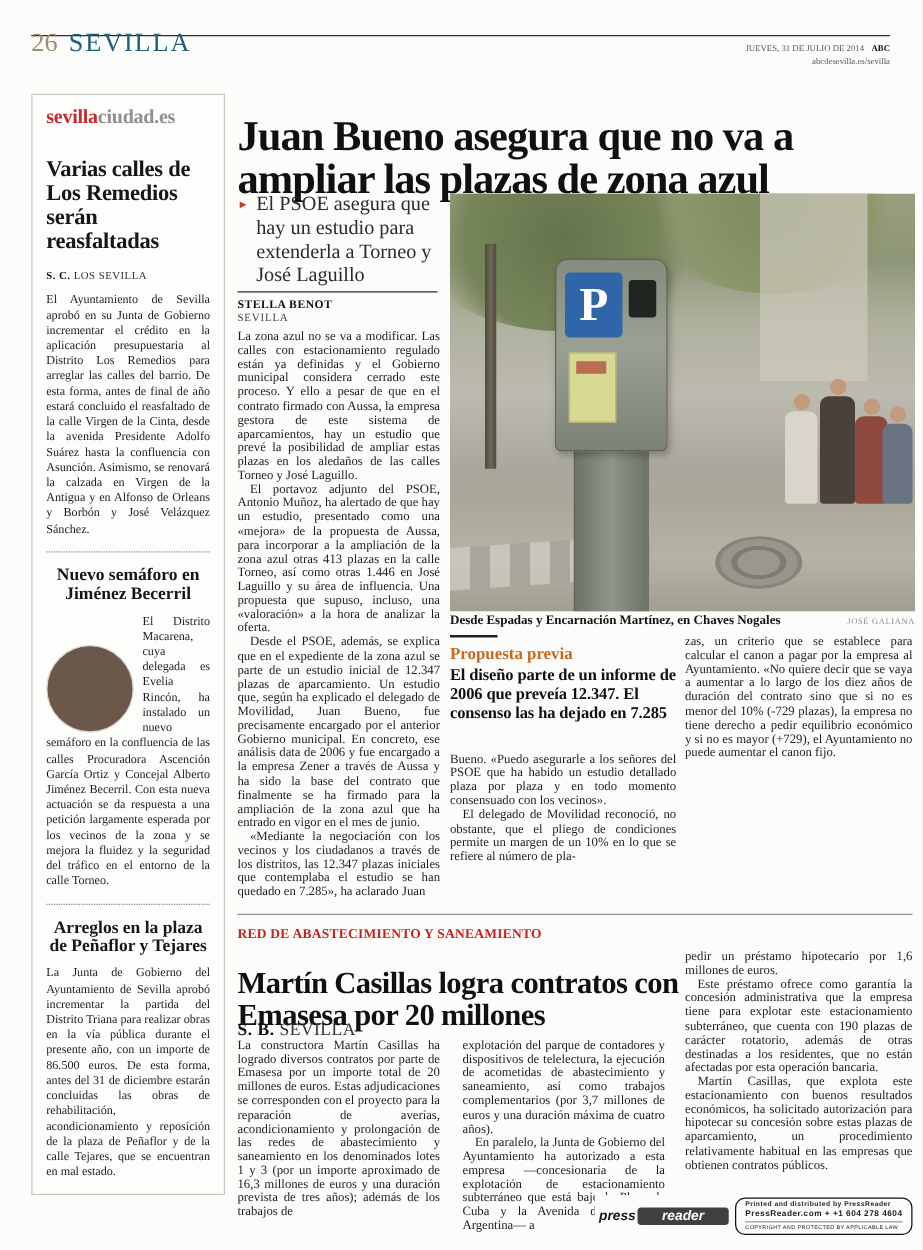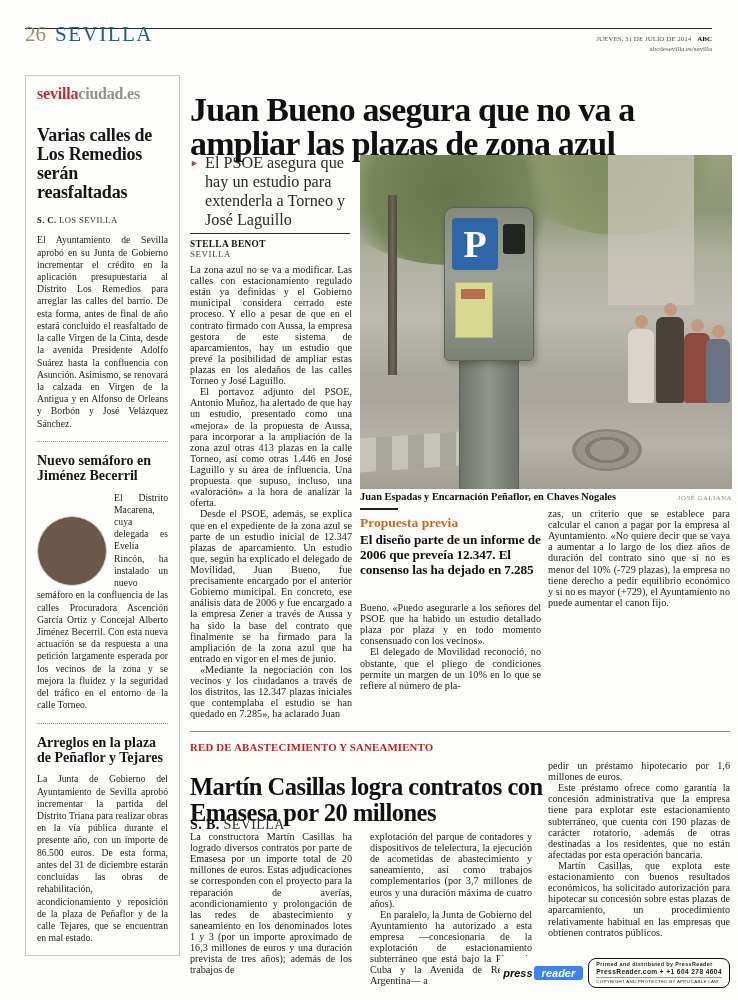--- a/index.html
+++ b/index.html
@@ -12,21 +12,21 @@
   .section{font-size:21px;color:#20607f;letter-spacing:1.5px;font-weight:500;}
   .mast-right{position:absolute;right:26px;top:34px;text-align:right;font-size:7px;color:#555;line-height:1.45;}
   .mast-right .abc{font-weight:bold;color:#111;margin-left:6px;}
   
   .sidebar{position:absolute;left:25px;top:75px;width:155px;height:881px;border:1px solid #c8c8c2;
            background:#fdfdfb;box-sizing:border-box;padding:9px 11px;overflow:hidden;}
   .sc-brand{font-size:16px;font-weight:bold;letter-spacing:-0.2px;padding-bottom:3px;margin-bottom:20px;}
   .sc-red{color:#c42b2f;}
   .sc-gray{color:#8f8f8f;}
   .sb-h1{font-size:18px;line-height:1.06;font-weight:bold;letter-spacing:-0.2px;margin:0 0 13px;color:#161616;}
-  .sb-h2{font-size:14px;line-height:1.1;font-weight:bold;margin:0 0 8px;color:#161616;}
+  .sb-h2{font-size:14px;line-height:1.1;font-weight:bold;margin:0 0 8px;color:#161616;text-align:center;}
   .sb-byline{font-size:8.6px;letter-spacing:0.4px;margin-bottom:9px;color:#333;}
   .sb-byline b{color:#111;}
   .sb-body{font-size:9.7px;line-height:1.26;text-align:justify;margin:0;color:#1d1d1d;}
   .dotted{border-top:1px dotted #8c8c8c;margin:11px 0;}
   .avatar{float:left;width:68px;height:68px;border-radius:50%;margin:24px 7px 3px 0;
           background:
             radial-gradient(ellipse 20px 26px at 50% 52%, #c99e86 0 58%, rgba(0,0,0,0) 60%),
             radial-gradient(circle at 50% 26%, #3a2a22 0 46%, #55creal 0, #5a4336 62%, #8b7a6a 78%, #cfc8ba 100%);
           background-color:#6b584a;border:1px solid #d8d4cb;}
   
@@ -92,21 +92,21 @@
   .headline2{position:absolute;left:190px;top:754px;width:380px;font-size:24.5px;font-weight:bold;
              line-height:1.04;letter-spacing:-0.5px;color:#101010;}
   .byline2{position:absolute;left:190px;top:817px;font-size:14px;letter-spacing:0.4px;color:#333;}
   .byline2 b{color:#111;}
   .a2col1{position:absolute;left:190px;top:831px;width:162px;height:160px;overflow:hidden;}
   .a2col2{position:absolute;left:370px;top:831px;width:162px;height:160px;overflow:hidden;}
   .a2col3{position:absolute;left:548px;top:760px;width:182px;height:196px;overflow:hidden;}
   
   .pr{position:absolute;right:5px;bottom:10px;display:flex;align-items:center;gap:5px;background:#fcfcfa;padding:2px 3px;}
   .pr-logo{font-family:"Liberation Sans",sans-serif;font-style:italic;font-weight:bold;font-size:11px;color:#111;white-space:nowrap;}
-  .pr-logo .pr-read{background:#3b82f6;color:#fff;border-radius:3px;padding:1px 8px;margin-left:1px;}
+  .pr-logo .pr-read{background:#404040;color:#fff;border-radius:3px;padding:1px 20px;margin-left:1px;}
   .pr-box{border:1px solid #111;border-radius:8px;padding:2px 7px;font-family:"Liberation Sans",sans-serif;
           text-align:left;line-height:1.35;white-space:nowrap;}
   .pr-l1{font-size:5.4px;font-weight:bold;letter-spacing:0.4px;}
   .pr-l2{font-size:6.6px;font-weight:bold;letter-spacing:0.4px;}
   .pr-l3{font-size:4.4px;letter-spacing:0.3px;border-top:1px solid #999;padding-top:1px;}
 </style>
 </head>
 <body>
 
 <div class="page">
@@ -189,21 +189,21 @@
     <div class="meter">
       <div class="meter-head">
         <div class="meter-sign">P</div>
         <div class="meter-screen"></div>
         <div class="meter-poster"></div>
       </div>
       <div class="meter-pole"></div>
     </div>
   </div>
   <div class="caption-row">
-    <span class="caption">Juan Espadas y Encarnación Peñaflor, en Chaves Nogales</span>
+    <span class="caption">Desde Espadas y Encarnación Martínez, en Chaves Nogales</span>
     <span class="credit">JOSÉ GALIANA</span>
   </div>
 
   <div class="pbox">
     <div class="pbox-rule"></div>
     <div class="pbox-kicker">Propuesta previa</div>
     <div class="pbox-summary">El diseño parte de un informe de 2006 que preveía 12.347. El consenso las ha dejado en 7.285</div>
   </div>
 
   <div class="col2 bodycol">

